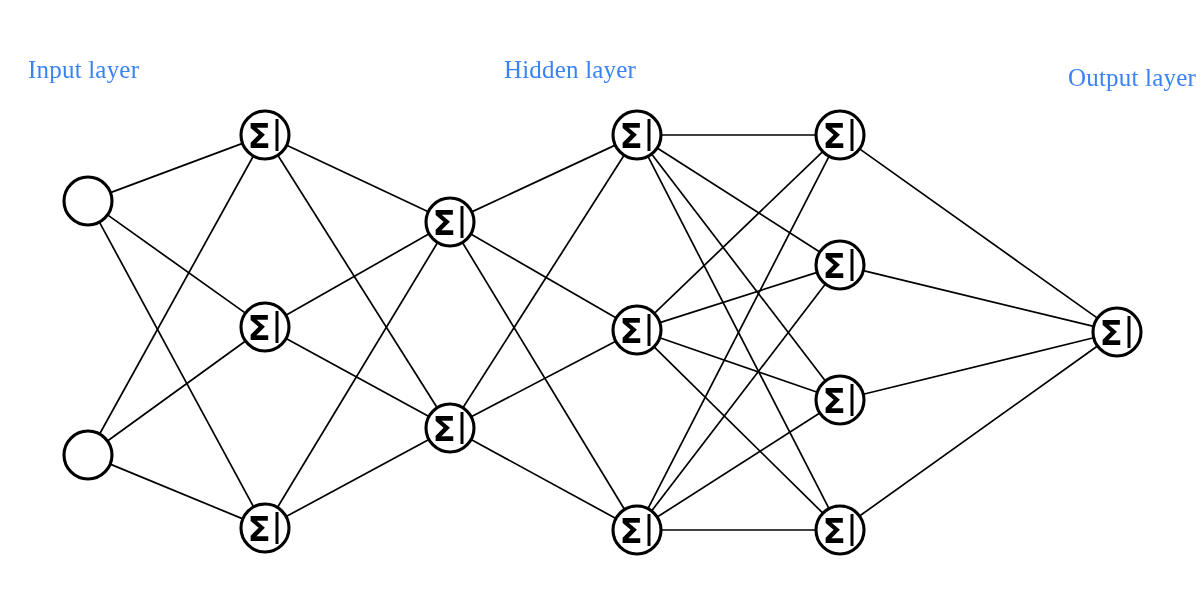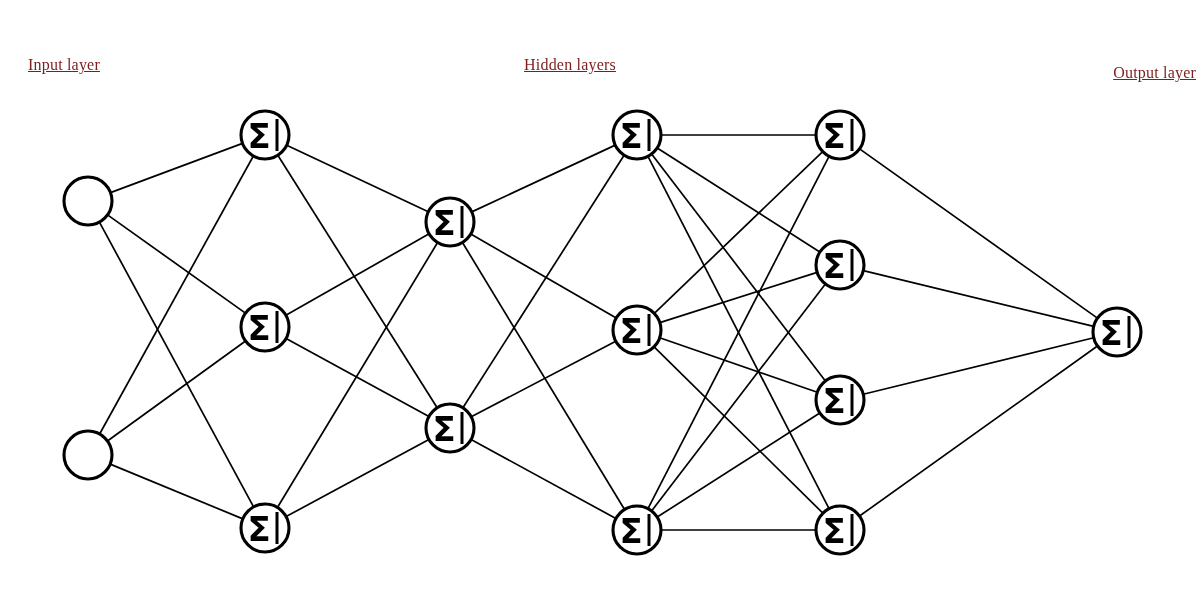--- a/index.html
+++ b/index.html
@@ -25,26 +25,25 @@
     position: absolute;
     left: 0;
     top: 0;
     width: 1204px;
     height: 606px;
     display: block;
   }
   .layer-label {
     position: absolute;
     font-family: "Liberation Serif", "DejaVu Serif", serif;
-    font-size: 16px;
+    font-size: 25px;
     font-weight: 400;
-    color: #7f1d1d;
+    color: #3b82f6;
     white-space: nowrap;
     letter-spacing: 0.2px;
-    text-decoration: underline;
   }
   #label-input  { left: 28px;  top: 56px; }
   #label-hidden { left: 570px; top: 56px; transform: translateX(-50%); }
   #label-output { left: 1196px; top: 56px; transform: translateX(-100%); margin-top: 8px; }
 
   .edge {
     stroke: #000000;
     stroke-width: 1.7;
     fill: none;
     shape-rendering: geometricPrecision;
@@ -67,21 +66,21 @@
     dominant-baseline: central;
   }
 </style>
 </head>
 <body>
 
 <div id="diagram-root">
 
   <div class="layer-label" id="label-input">Input layer</div>
 
-  <div class="layer-label" id="label-hidden">Hidden layers</div>
+  <div class="layer-label" id="label-hidden">Hidden layer</div>
 
   <div class="layer-label" id="label-output">Output layer</div>
 
   <svg id="net-svg" viewBox="0 0 1204 606" xmlns="http://www.w3.org/2000/svg">
     <g id="edges-group">
         <line x1="110.49" y1="192.61" x2="242.51" y2="143.39" class="edge"></line>
         <line x1="107.55" y1="214.92" x2="245.45" y2="313.08" class="edge"></line>
         <line x1="99.42" y1="222.11" x2="253.58" y2="506.89" class="edge"></line>
         <line x1="99.62" y1="434.00" x2="253.38" y2="156.00" class="edge"></line>
         <line x1="107.45" y1="440.94" x2="245.55" y2="341.06" class="edge"></line>

